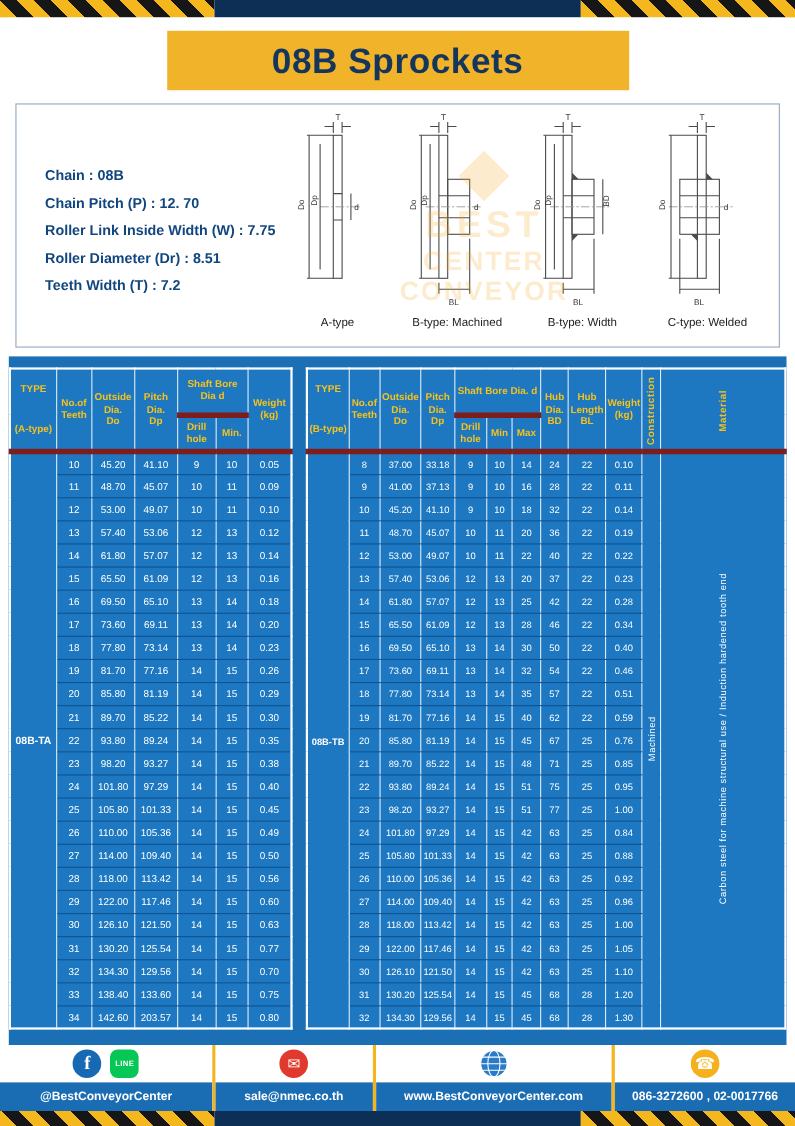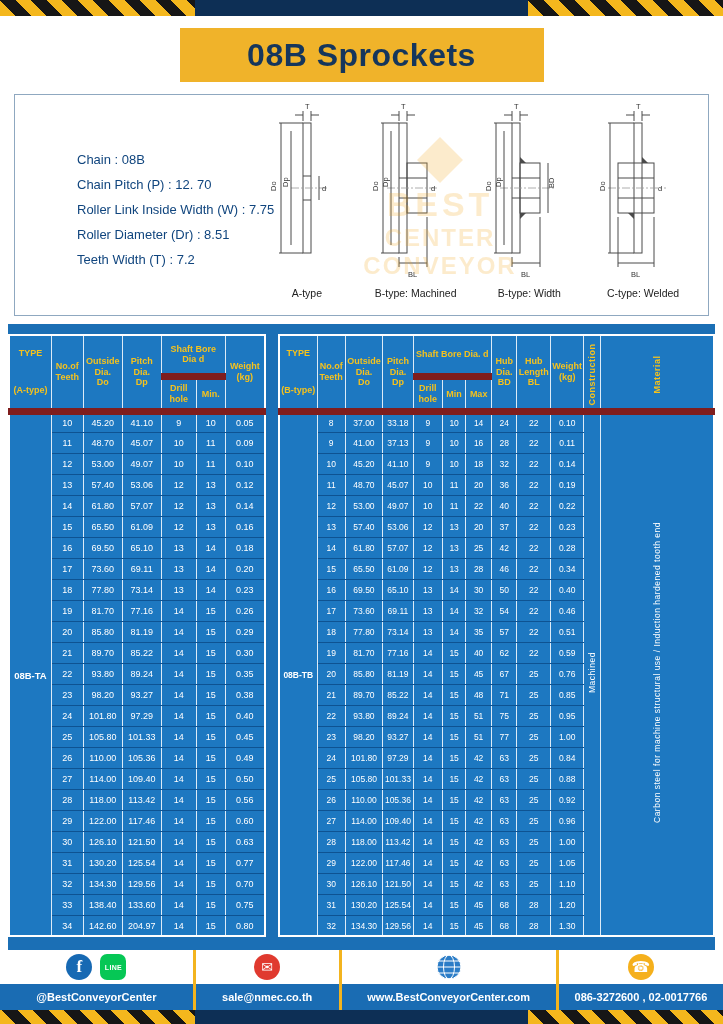--- a/index.html
+++ b/index.html
@@ -10,45 +10,45 @@
   .hazard { display:flex; flex:none; }
   .hazard-top { height:16px; }
   .hazard-bottom { height:14px; }
   .hz-stripe { width:195px; background:repeating-linear-gradient(45deg,#f4b71d 0 11px,#161616 11px 22px); }
   .hz-mid { flex:1; background:#0d2f55; }
 
   .frame { flex:1; background:#ffffff; padding:0 8px; display:flex; flex-direction:column; }
 
   
   .head-band { height:78px; background:#fff; display:flex; align-items:center; justify-content:center; }
-  .title-banner { width:364px; height:54px; background:#f0b32a; display:flex; align-items:center; justify-content:center; }
+  .title-banner { width:420px; height:54px; background:#f0b32a; display:flex; align-items:center; justify-content:center; }
   .title-banner h1 { font-size:32px; font-weight:bold; color:#15365c; letter-spacing:0.5px; }
 
   
   .spec-panel { height:222px; margin:0 6px; background:#fff; border:1px solid #8fa8c0; position:relative; display:flex; }
   .spec-text { width:240px; padding:52px 0 0 26px; }
-  .spec-line { font-size:13px; font-weight:normal; color:#10457e; line-height:25px; white-space:nowrap;margin-left:36px; }
+  .spec-line { font-size:13px; font-weight:bold; color:#10457e; line-height:25px; white-space:nowrap; }
   .diagrams { flex:1; display:flex; justify-content:space-around; align-items:flex-start; padding:6px 8px 0 0; }
   .diagram-col { display:flex; flex-direction:column; align-items:center; }
   .diagram-col svg { height:186px; }
   .diagram-label { font-size:10.5px; color:#222; margin-top:0; white-space:nowrap; }
   .dwg line, .dwg rect, .dwg polyline { stroke:#4a4a4a; fill:none; stroke-width:1; }
   .dwg .cl { stroke:#999; stroke-dasharray:8 2 2 2; stroke-width:0.8; }
   .dwg text { fill:#333; font-size:7.5px; font-family:"Liberation Sans",sans-serif; stroke:none; }
   .dwg .weld { fill:#4a4a4a; stroke:none; }
   .watermark { position:absolute; left:300px; top:42px; width:250px; text-align:center; color:#f2a71e; opacity:0.22; pointer-events:none; }
   .watermark .wm1 { font-size:34px; font-weight:bold; letter-spacing:4px; }
   .watermark .wm2 { font-size:24px; font-weight:bold; letter-spacing:2px; }
   .watermark .wm-shape { width:46px; height:46px; margin:0 auto 2px auto; background:#f2a71e; clip-path:polygon(50% 0,100% 50%,50% 100%,0 50%); }
 
   
   .tables-zone { flex:1; background:#1b6fb5; margin-top:8px; padding:10px 0; display:flex; justify-content:center; gap:12px; }
   table.spec-table { border-collapse:collapse; table-layout:fixed; background:#1d78c1; border:2px solid #fff; align-self:flex-start; }
   .spec-table th { color:#f5c21d; font-weight:bold; font-size:9px; line-height:1.2; text-align:center; vertical-align:middle;
-                   white-space:pre-line; border-right:1px solid #dcebf7; border-bottom:7px solid #7f1d1d; padding:1px; }
+                   white-space:pre-line; border-right:1px solid #dcebf7; border-bottom:5px solid #7f1d1d; padding:1px; }
   .spec-table thead tr:first-child th { height:36px; }
   .spec-table thead tr:last-child th { height:28px; }
   .spec-table td { color:#fff; font-size:9px; text-align:center; vertical-align:middle; height:21px;
                    border-right:1px solid #dcebf7; border-bottom:1px solid #0e5392; padding:0 1px; }
   .spec-table .type-cell { font-weight:bold; font-size:9.5px; border-right:1px solid #dcebf7; border-bottom:none; }
   .th-type { display:table-cell; }
   .th-type .tline { display:block; }
   .th-type .tline + .tline { margin-top:16px; }
   .th-vert, .vert-cell { writing-mode:vertical-rl; transform:rotate(180deg); letter-spacing:0.5px; }
   .th-vert { font-size:8.5px; }
@@ -439,21 +439,21 @@
             <td>33</td>
             <td>138.40</td>
             <td>133.60</td>
             <td>14</td>
             <td>15</td>
             <td>0.75</td>
           </tr>
           <tr>
             <td>34</td>
             <td>142.60</td>
-            <td>204.97</td>
+            <td>203.57</td>
             <td>14</td>
             <td>15</td>
             <td>0.80</td>
           </tr>
         </tbody>
     </table>
 
     <table class="spec-table" id="table-b">
       <colgroup>
         <col style="width:48px">

